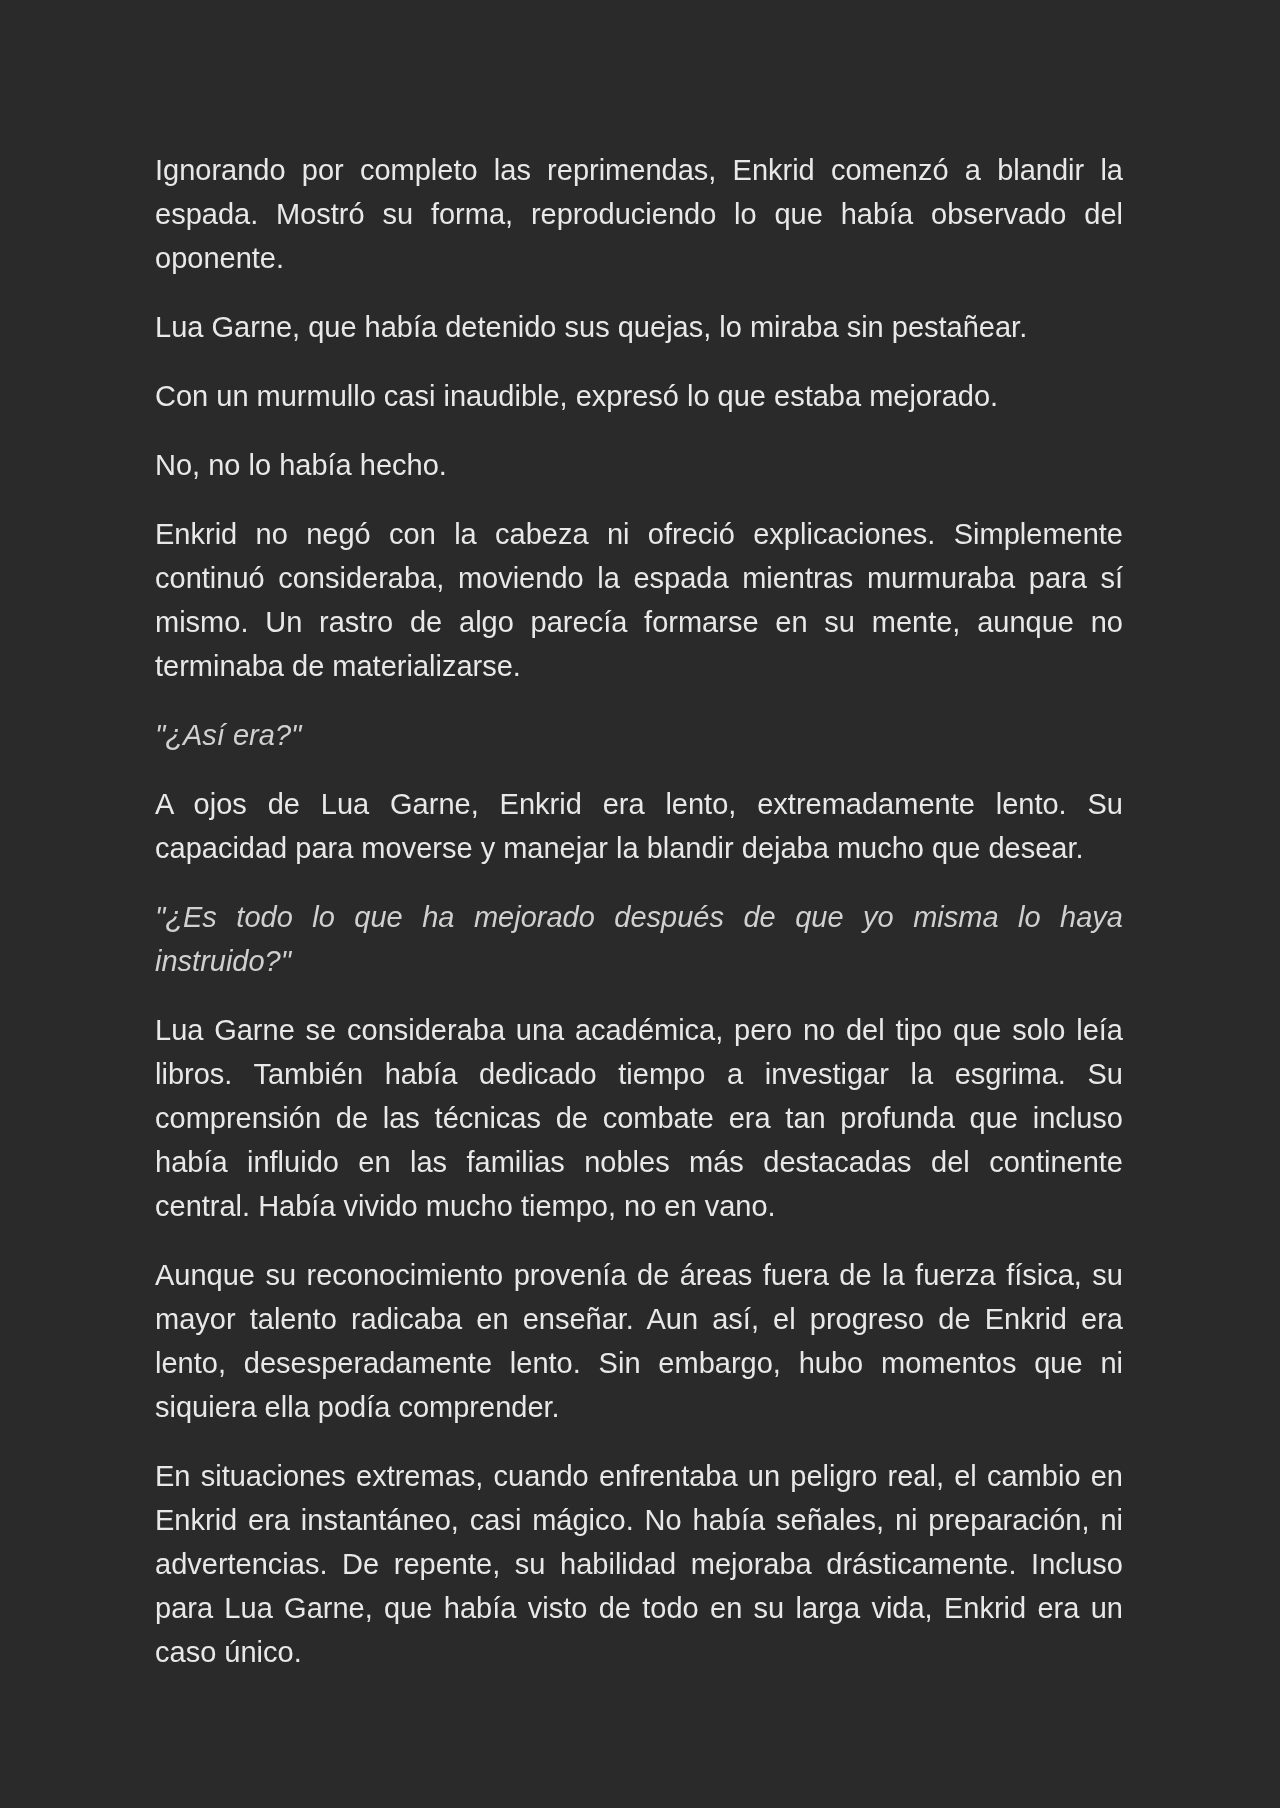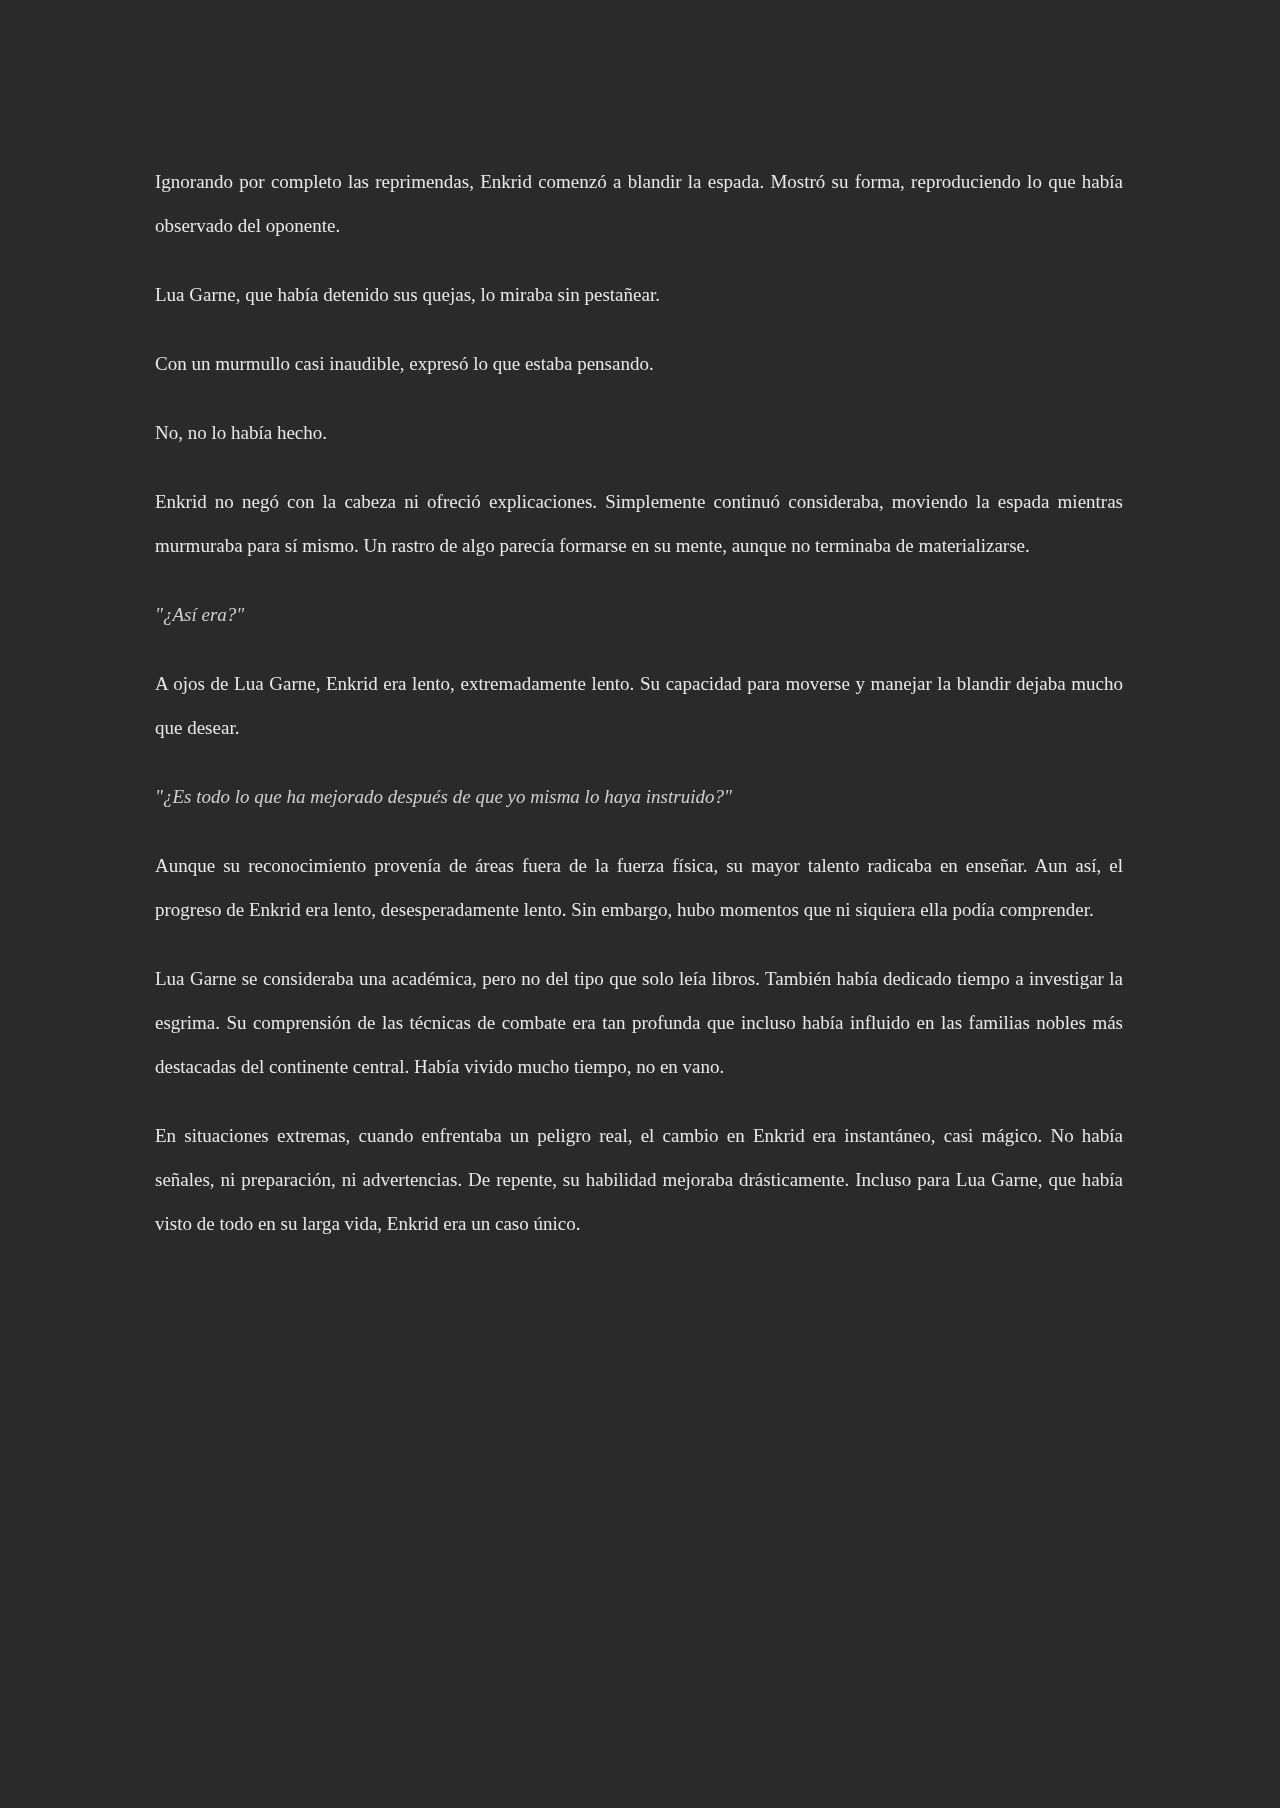--- a/index.html
+++ b/index.html
@@ -8,44 +8,44 @@
       background: #2a2a2a;
     }
     body {
       width: 1280px;
       height: 1808px;
       overflow: hidden;
     }
     .reader {
       position: absolute;
       left: 155px;
-      top: 160px;
+      top: 148px;
       width: 968px;
-      font-family: Liberation Serif, serif;
-      font-size: 19px;
+      font-family: Liberation Sans, sans-serif;
+      font-size: 29px;
       line-height: 44px;
       color: #e8e8e8;
     }
     .reader p {
       margin: 0 0 25px 0;
       text-align: justify;
     }
     .reader p.thought {
       font-style: italic;
       color: #d0d0d0;
     }
   </style>
 </head>
 <body>
 
 <div class="reader">
   <p>Ignorando por completo las reprimendas, Enkrid comenzó a blandir la espada. Mostró su forma, reproduciendo lo que había observado del oponente.</p>
   <p>Lua Garne, que había detenido sus quejas, lo miraba sin pestañear.</p>
-  <p>Con un murmullo casi inaudible, expresó lo que estaba pensando.</p>
+  <p>Con un murmullo casi inaudible, expresó lo que estaba mejorado.</p>
   <p>No, no lo había hecho.</p>
   <p>Enkrid no negó con la cabeza ni ofreció explicaciones. Simplemente continuó consideraba, moviendo la espada mientras murmuraba para sí mismo. Un rastro de algo parecía formarse en su mente, aunque no terminaba de materializarse.</p>
   <p class="thought">"¿Así era?"</p>
   <p>A ojos de Lua Garne, Enkrid era lento, extremadamente lento. Su capacidad para moverse y manejar la blandir dejaba mucho que desear.</p>
   <p class="thought">"¿Es todo lo que ha mejorado después de que yo misma lo haya instruido?"</p>
+  <p>Lua Garne se consideraba una académica, pero no del tipo que solo leía libros. También había dedicado tiempo a investigar la esgrima. Su comprensión de las técnicas de combate era tan profunda que incluso había influido en las familias nobles más destacadas del continente central. Había vivido mucho tiempo, no en vano.</p>
   <p>Aunque su reconocimiento provenía de áreas fuera de la fuerza física, su mayor talento radicaba en enseñar. Aun así, el progreso de Enkrid era lento, desesperadamente lento. Sin embargo, hubo momentos que ni siquiera ella podía comprender.</p>
-  <p>Lua Garne se consideraba una académica, pero no del tipo que solo leía libros. También había dedicado tiempo a investigar la esgrima. Su comprensión de las técnicas de combate era tan profunda que incluso había influido en las familias nobles más destacadas del continente central. Había vivido mucho tiempo, no en vano.</p>
   <p>En situaciones extremas, cuando enfrentaba un peligro real, el cambio en Enkrid era instantáneo, casi mágico. No había señales, ni preparación, ni advertencias. De repente, su habilidad mejoraba drásticamente. Incluso para Lua Garne, que había visto de todo en su larga vida, Enkrid era un caso único.</p>
 </div>
 
 </body></html>

